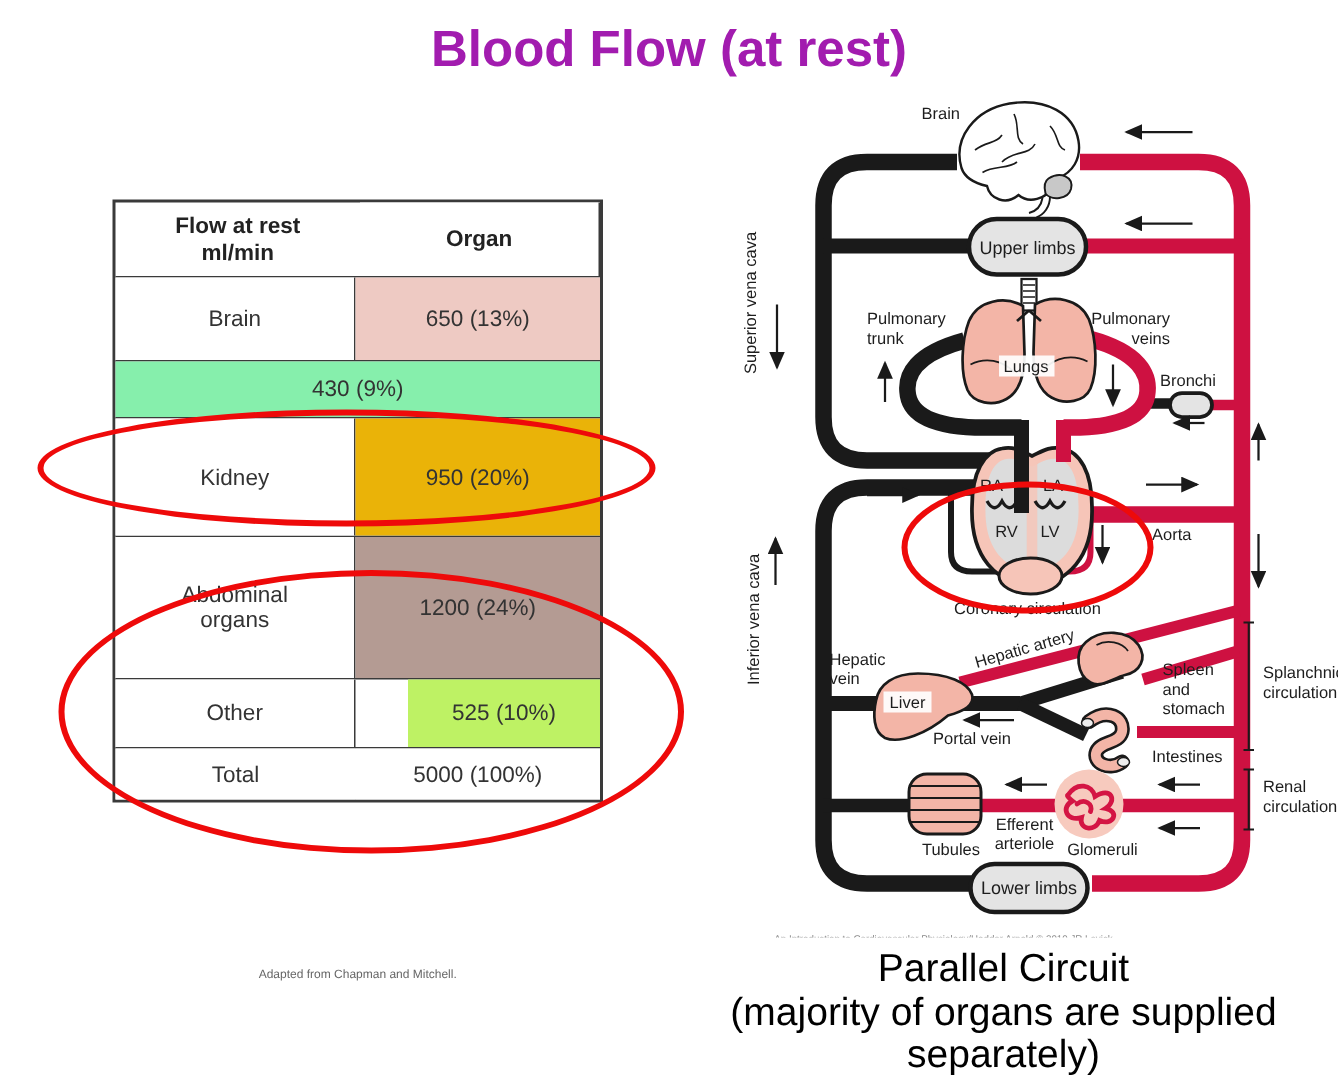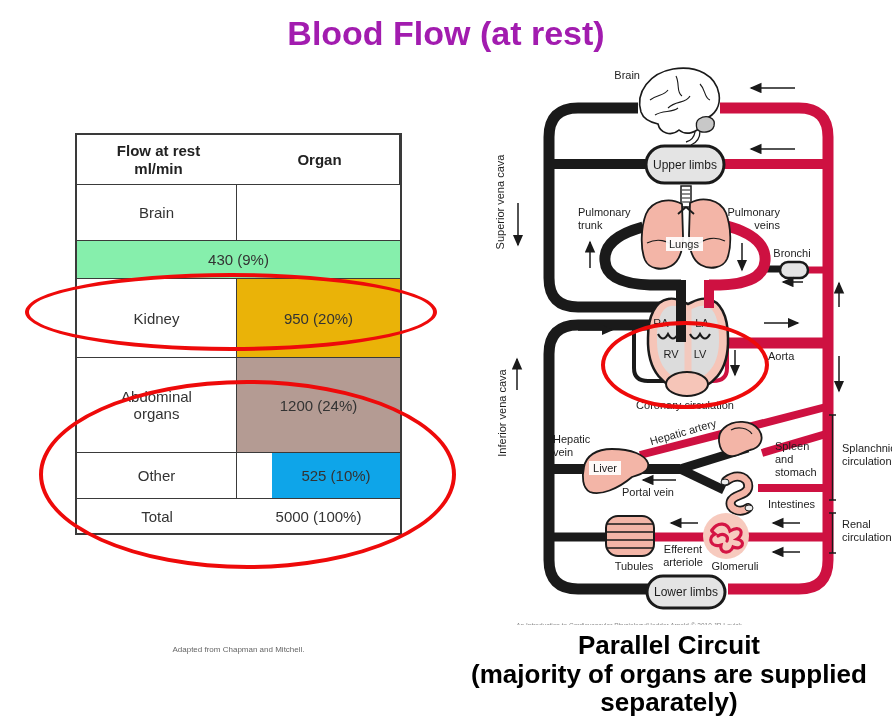--- a/index.html
+++ b/index.html
@@ -29,21 +29,21 @@
   .el-skeletal{left:25px;top:273px;width:412px;height:78px;}
   .el-kidney{left:39px;top:380px;width:417px;height:189px;}
   .el-coronary{left:601px;top:321px;width:168px;height:88px;}
   
   .diagram-svg{position:absolute;left:446px;top:55px;width:446px;height:570px;}
   svg text{font-family:"Liberation Sans",sans-serif;fill:#1d1d1d;font-size:11px;}
   svg .pill-label{font-size:12px;}
   svg .tiny{font-size:6.5px;fill:#888;}
   
   .bottom-caption{position:absolute;left:446px;top:631px;width:446px;text-align:center;
-    font-weight:bold;font-size:26px;line-height:28.5px;color:#000;}
+    font-weight:normal;font-size:26px;line-height:28.5px;color:#000;}
 </style>
 </head>
 <body>
 
 <div class="yellow-strip"></div>
 
 <div class="page-title">Blood Flow (at rest)</div>
 
 <div class="flow-table">
   <div class="t-row t-head" style="height:49px">
@@ -52,41 +52,42 @@
       <span>ml/min</span></span>
     </div>
     <div class="t-cell t-organ">
       <span>Organ</span>
     </div>
   </div>
   <div class="t-row" style="height:56px">
     <div class="t-cell t-organ">
         <span>Brain</span>
       </div>
+    <div class="t-cell t-flow" style="background: rgb(238, 202, 195);">650 (13%)</div>
   </div>
   <div class="t-row" style="height:38px">
     <div class="t-cell t-flow" style="background: #86efac;">430 (9%)</div>
   </div>
   <div class="t-row" style="height:79px">
     <div class="t-cell t-organ">
         <span>Kidney</span>
       </div>
     <div class="t-cell t-flow" style="background: #eab308;">950 (20%)</div>
   </div>
   <div class="t-row" style="height:95px">
     <div class="t-cell t-organ">
         <span>Abdominal organs</span>
       </div>
     <div class="t-cell t-flow" style="background: rgb(180, 155, 147);">1200 (24%)</div>
   </div>
   <div class="t-row" style="height:46px">
     <div class="t-cell t-organ">
         <span>Other</span>
       </div>
-    <div class="t-cell t-flow" style="background: #0ea5e9; margin-left: 35px;">525 (10%)</div>
+    <div class="t-cell t-flow" style="background: #bef264; margin-left: 35px;">525 (10%)</div>
   </div>
   <div class="t-row no-divider" style="height:35px">
     <div class="t-cell t-organ">
         <span>Total</span>
       </div>
     <div class="t-cell t-flow" style="background: rgb(255, 255, 255);">5000 (100%)</div>
   </div>
 </div>
 <div class="table-caption">Adapted from Chapman and Mitchell.</div>
 

